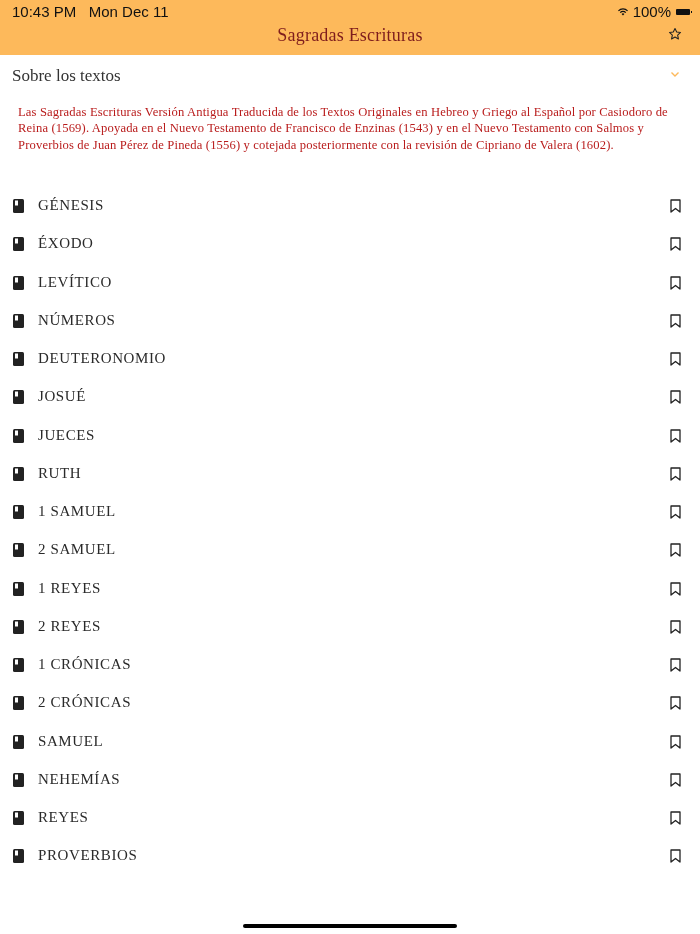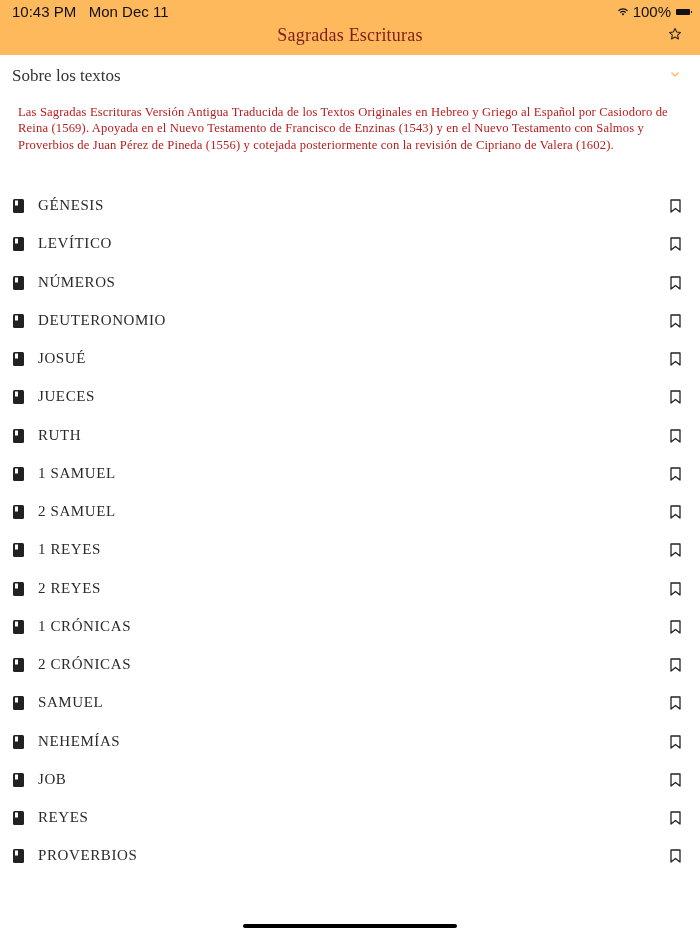--- a/index.html
+++ b/index.html
@@ -63,20 +63,30 @@
       <span class="row-label">GÉNESIS</span>
       <svg class="bm-icon" viewBox="0 0 11 14">
         <path d="M1 1 H10 V13 L5.5 9.5 L1 13 Z" fill="none" stroke="#222" stroke-width="1.3" stroke-linejoin="round"></path>
       </svg>
     </div>
     <div class="row">
       <svg class="book-icon" viewBox="0 0 11 14">
         <rect x="0" y="0" width="11" height="14" rx="1.5" fill="#222"></rect>
         <rect x="2" y="1.5" width="3" height="5" fill="#fff"></rect>
       </svg>
+      <span class="row-label">ÉXODO</span>
+      <svg class="bm-icon" viewBox="0 0 11 14">
+        <path d="M1 1 H10 V13 L5.5 9.5 L1 13 Z" fill="none" stroke="#222" stroke-width="1.3" stroke-linejoin="round"></path>
+      </svg>
+    </div>
+    <div class="row">
+      <svg class="book-icon" viewBox="0 0 11 14">
+        <rect x="0" y="0" width="11" height="14" rx="1.5" fill="#222"></rect>
+        <rect x="2" y="1.5" width="3" height="5" fill="#fff"></rect>
+      </svg>
       <span class="row-label">LEVÍTICO</span>
       <svg class="bm-icon" viewBox="0 0 11 14">
         <path d="M1 1 H10 V13 L5.5 9.5 L1 13 Z" fill="none" stroke="#222" stroke-width="1.3" stroke-linejoin="round"></path>
       </svg>
     </div>
     <div class="row">
       <svg class="book-icon" viewBox="0 0 11 14">
         <rect x="0" y="0" width="11" height="14" rx="1.5" fill="#222"></rect>
         <rect x="2" y="1.5" width="3" height="5" fill="#fff"></rect>
       </svg>
@@ -203,30 +213,20 @@
       <span class="row-label">NEHEMÍAS</span>
       <svg class="bm-icon" viewBox="0 0 11 14">
         <path d="M1 1 H10 V13 L5.5 9.5 L1 13 Z" fill="none" stroke="#222" stroke-width="1.3" stroke-linejoin="round"></path>
       </svg>
     </div>
     <div class="row">
       <svg class="book-icon" viewBox="0 0 11 14">
         <rect x="0" y="0" width="11" height="14" rx="1.5" fill="#222"></rect>
         <rect x="2" y="1.5" width="3" height="5" fill="#fff"></rect>
       </svg>
-      <span class="row-label">JOB</span>
-      <svg class="bm-icon" viewBox="0 0 11 14">
-        <path d="M1 1 H10 V13 L5.5 9.5 L1 13 Z" fill="none" stroke="#222" stroke-width="1.3" stroke-linejoin="round"></path>
-      </svg>
-    </div>
-    <div class="row">
-      <svg class="book-icon" viewBox="0 0 11 14">
-        <rect x="0" y="0" width="11" height="14" rx="1.5" fill="#222"></rect>
-        <rect x="2" y="1.5" width="3" height="5" fill="#fff"></rect>
-      </svg>
       <span class="row-label">REYES</span>
       <svg class="bm-icon" viewBox="0 0 11 14">
         <path d="M1 1 H10 V13 L5.5 9.5 L1 13 Z" fill="none" stroke="#222" stroke-width="1.3" stroke-linejoin="round"></path>
       </svg>
     </div>
     <div class="row">
       <svg class="book-icon" viewBox="0 0 11 14">
         <rect x="0" y="0" width="11" height="14" rx="1.5" fill="#222"></rect>
         <rect x="2" y="1.5" width="3" height="5" fill="#fff"></rect>
       </svg>

